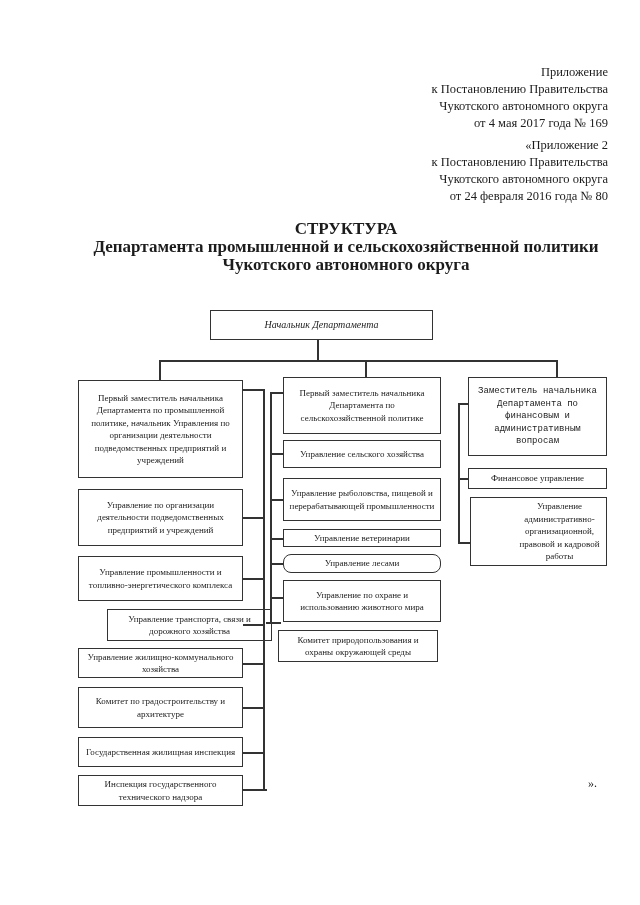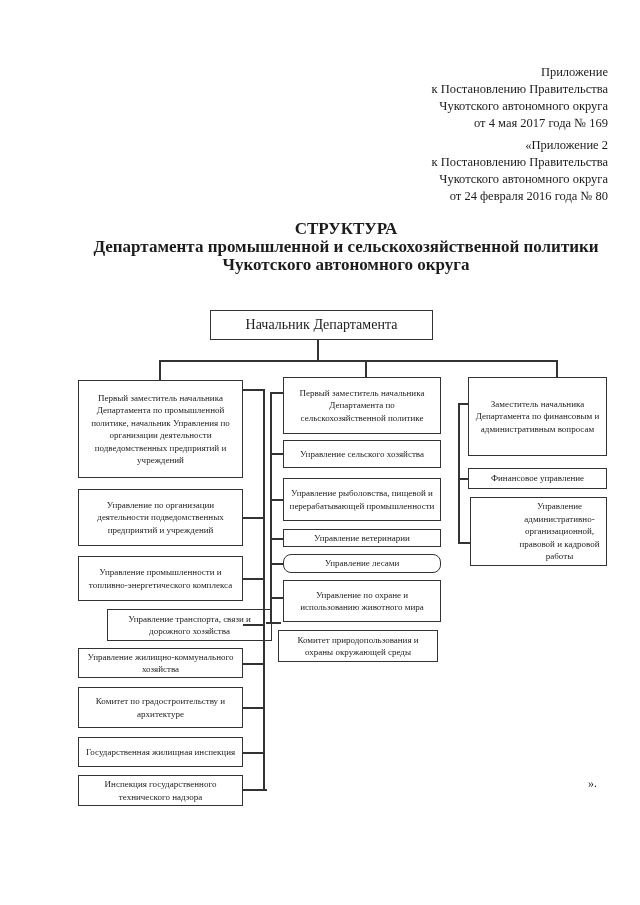--- a/index.html
+++ b/index.html
@@ -16,21 +16,21 @@
   .doc-title{
     position:absolute;left:90px;top:220px;width:512px;text-align:center;
     font-weight:bold;font-size:17px;line-height:18px;
   }
   .box{
     position:absolute;border:1.5px solid #333333;background:#ffffff;
     display:flex;align-items:center;justify-content:center;
     text-align:center;font-size:9px;line-height:12.5px;
     padding:1px 4px;box-sizing:border-box;
   }
-  .head-box{font-size:14px;}
+  .head-box{font-size:10px;font-style:italic;}
   .hline,.vline{position:absolute;background:#333333;}
   .hline{height:1.5px;}
   .vline{width:1.5px;}
   .closing-quote{position:absolute;left:588px;top:776px;font-size:12px;}
 </style>
 </head>
 <body>
 
 <div class="page">
 
@@ -92,21 +92,21 @@
 
     <div class="vline" style="left:270px;top:392px;height:231px;"></div>
     <div class="hline" style="left:270px;top:392px;width:14px;"></div>
     <div class="hline" style="left:270px;top:453px;width:14px;"></div>
     <div class="hline" style="left:270px;top:499px;width:14px;"></div>
     <div class="hline" style="left:270px;top:538px;width:14px;"></div>
     <div class="hline" style="left:270px;top:563px;width:14px;"></div>
     <div class="hline" style="left:270px;top:597px;width:14px;"></div>
     <div class="hline" style="left:266px;top:622px;width:15px;"></div>
 
-    <div class="box" style="left:468px;top:377px;width:139px;height:79px;">Заместитель начальника Департамента по финансовым и административным вопросам</div>
+    <div class="box" style="left:468px;top:377px;width:139px;height:79px;font-family:Liberation Mono, monospace;">Заместитель начальника Департамента по финансовым и административным вопросам</div>
     <div class="box" style="left:468px;top:468px;width:139px;height:21px;">Финансовое управление</div>
     <div class="box" style="left:470px;top:497px;width:137px;height:69px;padding-left:46px;">Управление административно-организационной, правовой и кадровой работы</div>
 
     <div class="vline" style="left:458px;top:403px;height:141px;"></div>
     <div class="hline" style="left:458px;top:403px;width:11px;"></div>
     <div class="hline" style="left:458px;top:478px;width:11px;"></div>
     <div class="hline" style="left:458px;top:542px;width:13px;"></div>
 
   </div>
 

